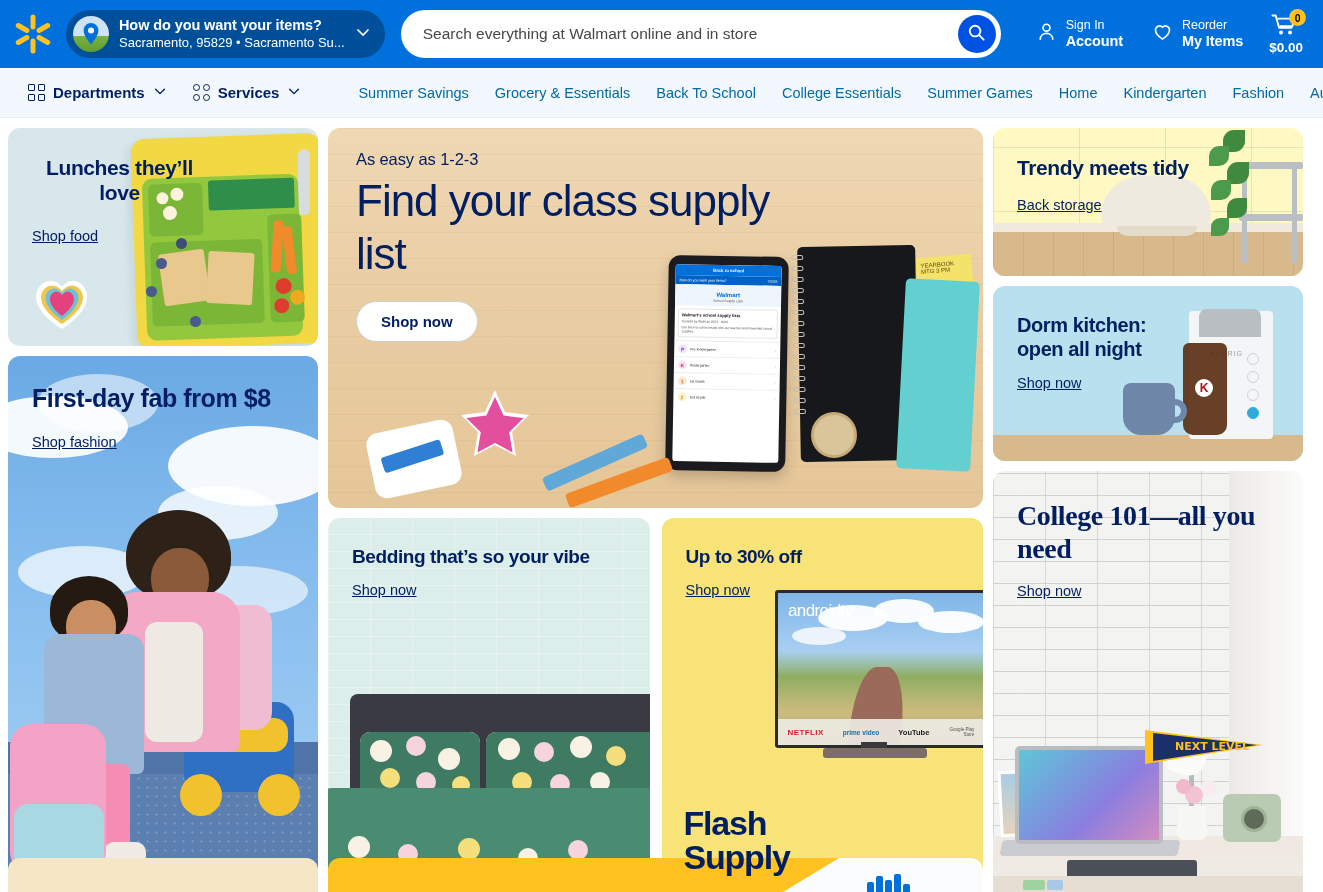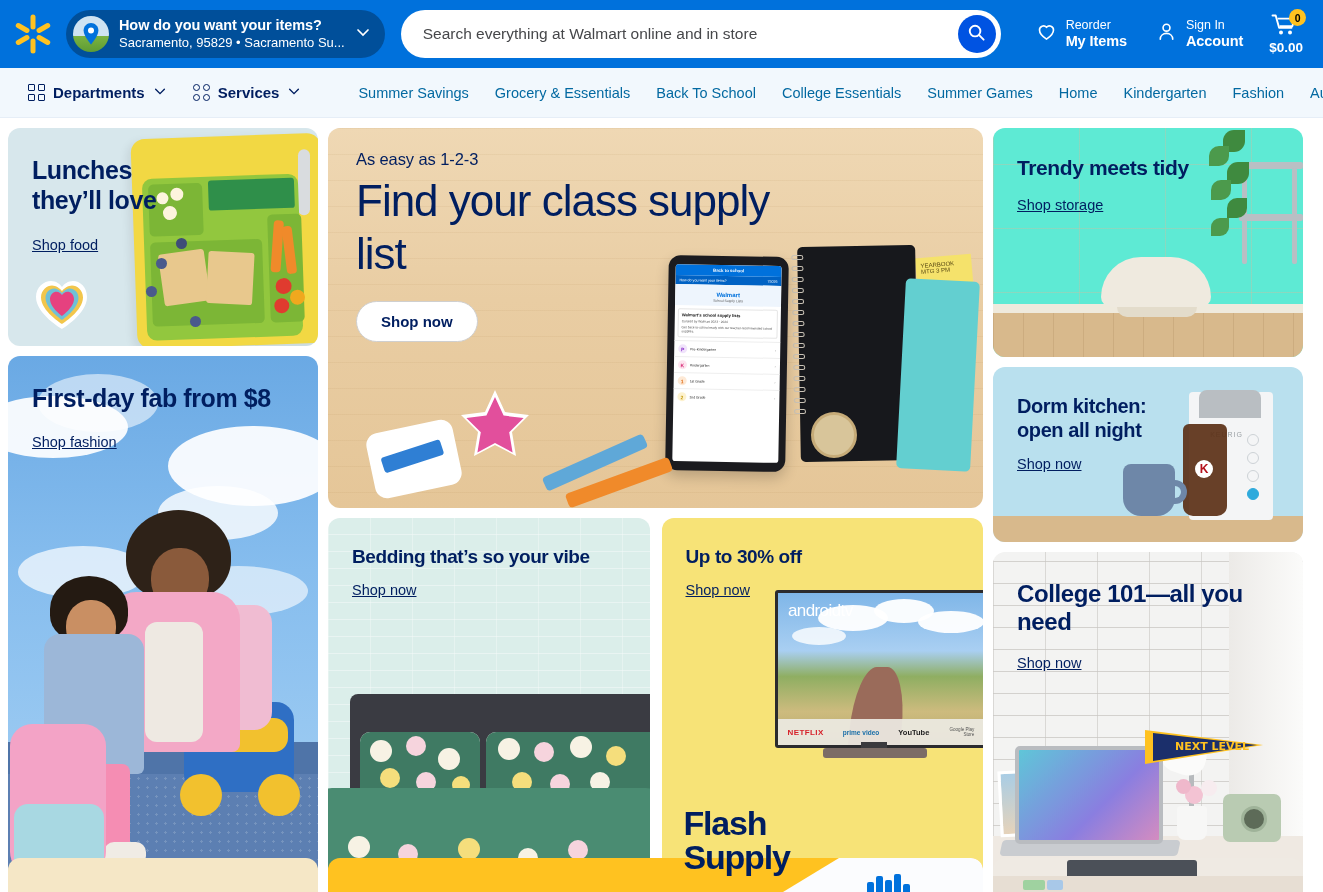--- a/index.html
+++ b/index.html
@@ -171,21 +171,21 @@
     z-index: 5;
     color: #001e60;
     font-size: 14.5px;
     text-decoration: underline;
     display: inline-block;
   }
   .pad { padding: 28px 24px; }
 
   
   .c-lunch { height: 218px; background: #d7e7ec; }
-  .c-lunch .card-title { font-size: 25px; max-width: 175px; }
+  .c-lunch .card-title { font-size: 21px; max-width: 175px; text-align: center; }
   .c-lunch .shop-link { margin-top: 22px; }
   .lunchbox {
     position: absolute; right: -6px; top: 8px; width: 190px; height: 210px;
     background: #f2d843; border-radius: 14px;
     transform: rotate(-2deg);
     box-shadow: -4px 3px 10px rgba(0,0,0,.08);
   }
   .lunchtray {
     position: absolute; left: 10px; top: 40px; right: 24px; bottom: 8px;
     background: #92c73e; border-radius: 10px;
@@ -304,21 +304,21 @@
   .tv-screen { width: 100%; height: 100%; overflow: hidden; position: relative;
     background: linear-gradient(180deg,#7fb6e8 0%,#a9cff2 38%,#8fae62 55%,#cdbb7e 78%,#b8a86d 100%); text-align: right; }
   .tv-sky-cloud { position: absolute; background: #fff; border-radius: 50%; opacity: .95; }
   .tv-road { position: absolute; left: 36%; bottom: 0; width: 52px; height: 78px; background: #9a6b5a; transform: skewX(-6deg); border-radius: 40% 40% 0 0 / 80% 80% 0 0; }
   .tv-logo { position: absolute; left: 10px; top: 8px; color: #fff; font-size: 17px; letter-spacing: -0.6px; }
   .tv-strip { position: absolute; left: 0; right: 0; bottom: 0; height: 26px; background: rgba(236,233,226,.93); display: flex; align-items: center; justify-content: space-around; }
   .tv-stand { position: absolute; right: 56px; top: 230px; width: 104px; height: 10px; background: #7c6d66; border-radius: 3px; }
   .tv-neck { position: absolute; right: 96px; top: 224px; width: 26px; height: 10px; background: #3a3a3d; }
 
   
-  .c-trendy { height: 229px; background: #5eead4; }
+  .c-trendy { height: 148px; background: #fef9c3; }
   .c-trendy .card-title { font-size: 21px; }
   .c-trendy .shop-link { margin-top: 16px; }
   .wall-tile { position: absolute; inset: 0;
     background-image:
       repeating-linear-gradient(0deg, rgba(205,190,160,.4) 0 1px, transparent 1px 64px),
       repeating-linear-gradient(90deg, rgba(205,190,160,.4) 0 1px, transparent 1px 86px); }
   .floor { position: absolute; left: 0; right: 0; bottom: 0; height: 44px; background: #d8b98c;
     background-image: repeating-linear-gradient(90deg, rgba(160,125,80,.22) 0 1px, transparent 1px 30px); }
   .baseboard { position: absolute; left: 0; right: 0; bottom: 44px; height: 9px; background: #efeadd; }
   .ottoman-top { position: absolute; right: 92px; bottom: 50px; width: 110px; height: 50px; background: #efeadf; border-radius: 56px 56px 14px 14px; }
@@ -333,21 +333,21 @@
   .keurig-body { position: absolute; right: 30px; bottom: 22px; width: 84px; height: 128px; background: #f4f5f6; border-radius: 4px; }
   .keurig-top { position: absolute; right: 42px; bottom: 124px; width: 62px; height: 28px; background: #b9bec2; border-radius: 8px 8px 0 0; }
   .keurig-lbl { position: absolute; right: 60px; bottom: 104px; font-size: 7px; color: #9aa0a4; letter-spacing: 1px; }
   .tumbler { position: absolute; right: 76px; bottom: 26px; width: 44px; height: 92px; background: #5b3016; border-radius: 6px 6px 10px 10px; opacity: .92; }
   .tumbler-k { position: absolute; right: 90px; bottom: 64px; width: 18px; height: 18px; border-radius: 50%; background: #fff; color: #b5121b; font-size: 12px; font-weight: bold; display: flex; align-items: center; justify-content: center; }
   .mug { position: absolute; right: 128px; bottom: 26px; width: 52px; height: 52px; background: #6e87a8; border-radius: 8px 8px 18px 18px; }
   .mug-handle { position: absolute; right: 116px; bottom: 38px; width: 20px; height: 24px; border: 6px solid #6e87a8; border-left: none; border-radius: 0 14px 14px 0; }
   .kbtn { position: absolute; right: 44px; width: 12px; height: 12px; border-radius: 50%; border: 1px solid #cdd2d6; }
 
   .c-college { flex: 1; background: #f3f3f2; min-height: 285px; }
-  .c-college .card-title { font-size: 24px; max-width: 248px; }
+  .c-college .card-title { font-size: 28px; max-width: 248px; font-family: Liberation Serif, serif; }
   .c-college .shop-link { margin-top: 18px; }
   .cbrick { position: absolute; inset: 0;
     background-image:
       repeating-linear-gradient(0deg, rgba(200,198,194,.75) 0 1px, transparent 1px 22px),
       repeating-linear-gradient(90deg, rgba(200,198,194,.6) 0 1px, transparent 1px 52px); }
   .curtain { position: absolute; right: 0; top: 0; bottom: 0; width: 74px; background: linear-gradient(90deg,#eceae7,#fbfbfa); }
   .desk { position: absolute; left: 0; right: 0; bottom: 0; height: 56px; background: #efe9e2; }
   .laptop-screen { position: absolute; left: 22px; bottom: 48px; width: 148px; height: 98px; background: linear-gradient(135deg,#5fc6d8,#8a7ee0 60%,#d48cc0); border: 4px solid #b9bcc0; border-radius: 5px; }
   .laptop-base { position: absolute; left: 8px; bottom: 36px; width: 178px; height: 16px; background: #c9ccd0; border-radius: 4px; transform: skewX(-12deg); }
   .lamp-head { position: absolute; left: 168px; bottom: 118px; width: 46px; height: 40px; background: #fbfbfa; border-radius: 50% 50% 40% 40%; transform: rotate(18deg); }
@@ -419,39 +419,39 @@
         </svg>
       </span>
     </button>
   </div>
 
   <div class="header-actions">
 
     <div class="hdr-item">
       <span>
         <svg width="23" height="23" viewBox="0 0 24 24">
-          <path d="M12 20s-7.3-4.7-7.3-9.5A4.2 4.2 0 0 1 12 7.6a4.2 4.2 0 0 1 7.3 2.9C19.3 15.3 12 20 12 20z" fill="none" stroke="#fff" stroke-width="1.7" stroke-linejoin="round"></path>
-        </svg>
-      </span>
-      <div class="hdr-lines">
-        <div class="hdr-top">Reorder</div>
-        <div class="hdr-bottom">My Items</div>
-      </div>
-    </div>
-
-    <div class="hdr-item">
-      <span>
-        <svg width="23" height="23" viewBox="0 0 24 24">
           <circle cx="12" cy="8" r="3.6" fill="none" stroke="#fff" stroke-width="1.7"></circle>
           <path d="M5.5 20c0-3.6 2.9-6 6.5-6s6.5 2.4 6.5 6" fill="none" stroke="#fff" stroke-width="1.7" stroke-linecap="round"></path>
         </svg>
       </span>
       <div class="hdr-lines">
         <div class="hdr-top">Sign In</div>
         <div class="hdr-bottom">Account</div>
+      </div>
+    </div>
+
+    <div class="hdr-item">
+      <span>
+        <svg width="23" height="23" viewBox="0 0 24 24">
+          <path d="M12 20s-7.3-4.7-7.3-9.5A4.2 4.2 0 0 1 12 7.6a4.2 4.2 0 0 1 7.3 2.9C19.3 15.3 12 20 12 20z" fill="none" stroke="#fff" stroke-width="1.7" stroke-linejoin="round"></path>
+        </svg>
+      </span>
+      <div class="hdr-lines">
+        <div class="hdr-top">Reorder</div>
+        <div class="hdr-bottom">My Items</div>
       </div>
     </div>
 
     <div class="cart-item">
       <div class="cart-icon-wrap">
         <span>
           <svg width="28" height="24" viewBox="0 0 28 24">
             <path d="M1.5 2.5h3.2l3.4 12.2h12.4" fill="none" stroke="#fff" stroke-width="1.9" stroke-linecap="round" stroke-linejoin="round"></path>
             <path d="M6.6 5.6h17.2l-2.5 7.6H8.6" fill="none" stroke="#fff" stroke-width="1.9" stroke-linejoin="round"></path>
             <circle cx="10" cy="19.5" r="2" fill="#fff"></circle>
@@ -758,21 +758,21 @@
       <div class="cart-shelf" style="right:0;top:86px;width:64px;height:7px;"></div>
       <div class="cart-shelf" style="right:6px;top:40px;width:5px;height:96px;"></div>
       <div class="cart-shelf" style="right:56px;top:40px;width:5px;height:96px;"></div>
       <div class="plant-leaf" style="right:58px;top:2px;width:22px;height:22px;"></div>
       <div class="plant-leaf" style="right:74px;top:18px;width:20px;height:20px;background:#4c9a4c;"></div>
       <div class="plant-leaf" style="right:54px;top:34px;width:22px;height:22px;"></div>
       <div class="plant-leaf" style="right:72px;top:52px;width:20px;height:20px;background:#4c9a4c;"></div>
       <div class="plant-leaf" style="right:56px;top:70px;width:20px;height:20px;"></div>
       <div class="plant-leaf" style="right:74px;top:90px;width:18px;height:18px;background:#4c9a4c;"></div>
       <div class="card-title">Trendy meets tidy</div>
-      <div class="shop-link">Shop storage</div>
+      <div class="shop-link">Back storage</div>
     </div>
 
     <div class="card c-dorm pad">
       <div class="counter"></div>
       <div class="keurig-body"></div>
       <div class="keurig-top"></div>
       <div class="keurig-lbl">KEURIG</div>
       <div class="kbtn" style="bottom:96px;"></div>
       <div class="kbtn" style="bottom:78px;"></div>
       <div class="kbtn" style="bottom:60px;"></div>

